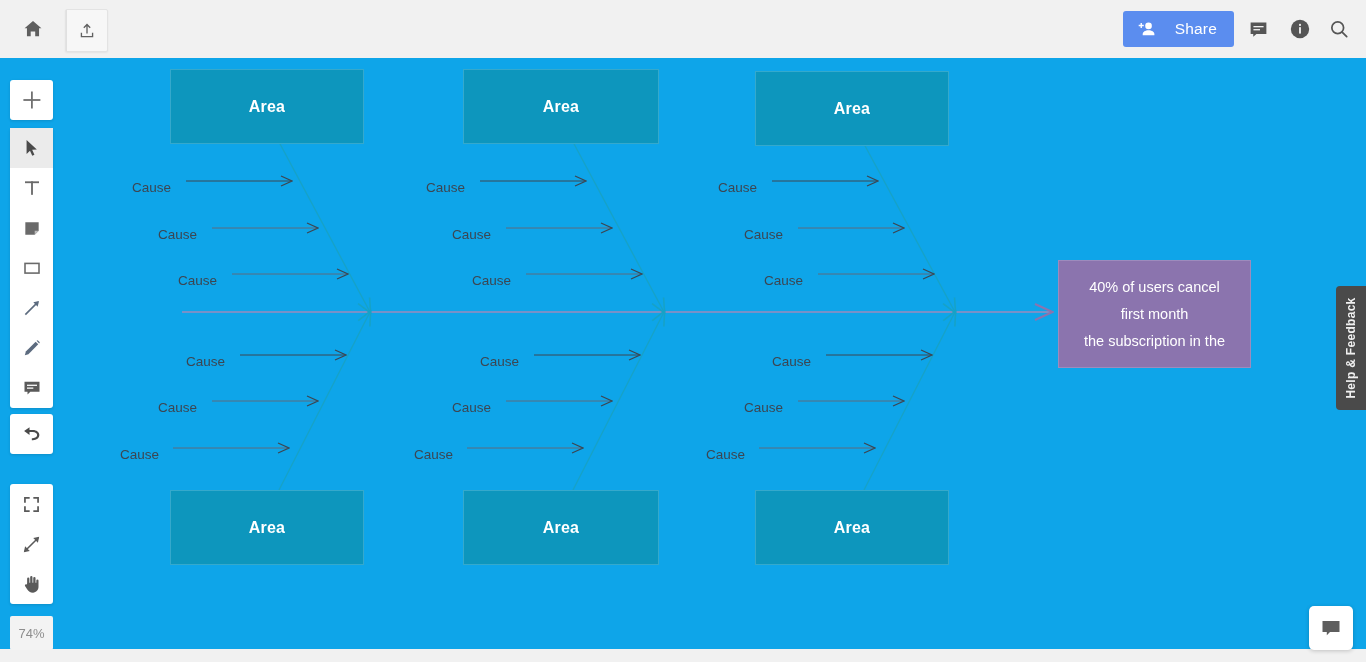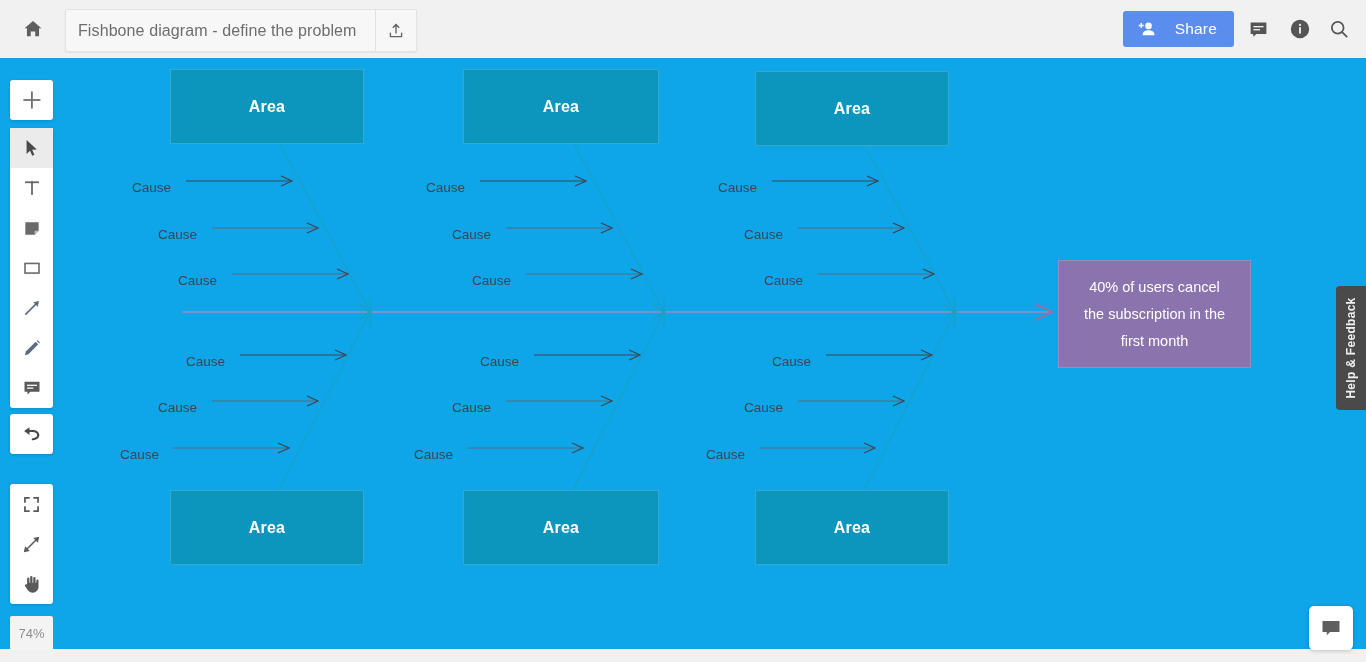--- a/index.html
+++ b/index.html
@@ -216,21 +216,20 @@
 
 <div class="topbar">
 
   <div class="home-btn">
     <svg width="22" height="22" viewBox="0 0 24 24">
       <path d="M12 3.2 2.8 11.1h2.6V20h4.1v-5.3h4.9V20h4.2v-8.9h2.6z" fill="#5f5f5f"></path>
     </svg>
   </div>
 
   <div class="title-wrap">
-    <div class="title-text">Fishbone diagram - define the problem</div>
     <div class="title-divider"></div>
     <div class="export-btn">
       <svg width="20" height="20" viewBox="0 0 24 24">
         <path d="M12 3 7.6 7.6l1.1 1.1L11.2 6.2V15h1.6V6.2l2.5 2.5 1.1-1.1z" fill="#616161"></path>
         <path d="M4.5 14v5.6h15V14h-1.6v4H6.1v-4z" fill="#616161"></path>
       </svg>
     </div>
   </div>
 
   <div class="share-btn">
@@ -439,22 +438,22 @@
   <div class="cause-label" style="left:452px; top:348px;">Cause</div>
   <div class="cause-label" style="left:414px; top:395px;">Cause</div>
 
   <div class="cause-label" style="left:772px; top:302px;">Cause</div>
   <div class="cause-label" style="left:744px; top:348px;">Cause</div>
   <div class="cause-label" style="left:706px; top:395px;">Cause</div>
 
   <div class="effect-box" style="left:1058px; top:215px; width:193px; height:108px;">
     <span>
       <span style="display: block;">40% of users cancel</span>
+      <span style="display: block;">first month</span>
       <span style="display: block;">the subscription in the</span>
-      <span style="display: block;">first month</span>
     </span>
   </div>
 </div>
 
 <div class="help-tab">
   <span>Help &amp; Feedback</span>
 </div>
 
 <div class="chat-fab">
   <svg width="24" height="24" viewBox="0 0 24 24">

